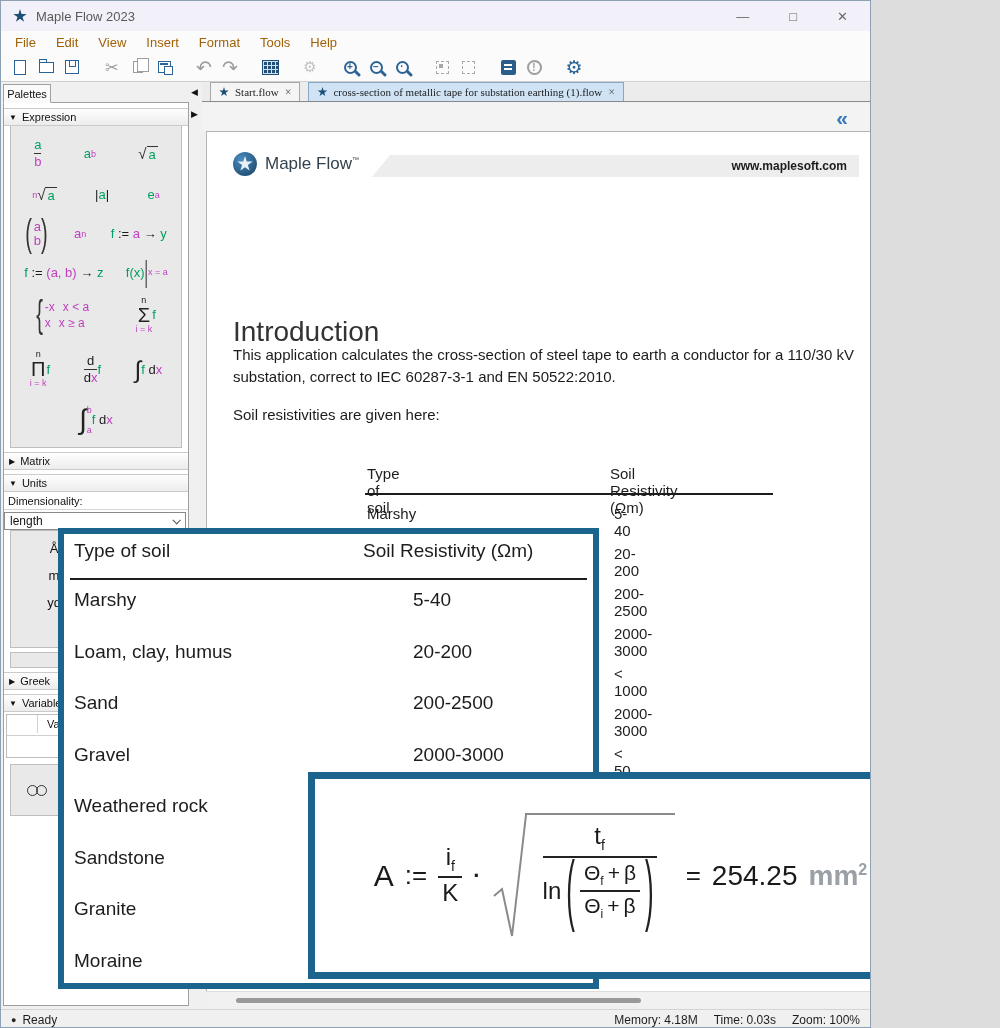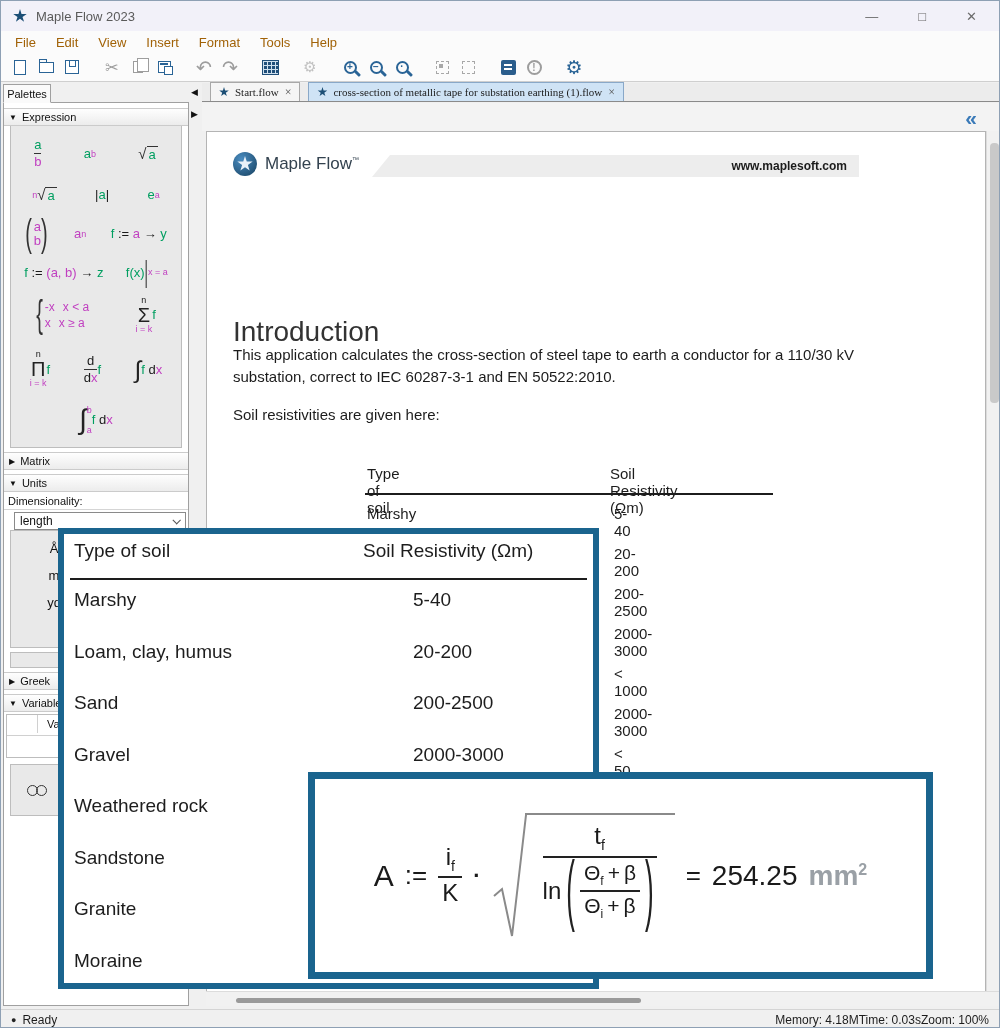--- a/index.html
+++ b/index.html
@@ -1,17 +1,17 @@
 <!DOCTYPE html>
 <html><head>
 <meta charset="utf-8">
 <style>
   * { margin:0; padding:0; box-sizing:border-box; }
   body { background:#ddd; font-family:"Liberation Sans","DejaVu Sans",sans-serif; }
-  .window { position:relative; width:1000px; height:1028px; background:#f0f0f0;
+  .window { position:relative; width:871px; height:1028px; background:#f0f0f0;
             border:1px solid #8ea0b4; overflow:hidden; }
 
   
   .titlebar { position:absolute; left:0; top:0; right:0; height:30px; background:#f2f1f9;
               display:flex; align-items:center; padding-left:12px; }
   .leaf { width:14px; height:14px; background:#1c4f76;
           clip-path:polygon(50% 0%,61% 35%,98% 35%,68% 57%,79% 91%,50% 70%,21% 91%,32% 57%,2% 35%,39% 35%); }
   .titlebar .t { margin-left:9px; font-size:13px; color:#5a5a5a; }
   .winctl { margin-left:auto; display:flex; gap:40px; padding-right:22px; color:#6a6a6a; font-size:13px; }
   .winctl span { cursor:default; }
@@ -78,21 +78,21 @@
   .tallbar { display:inline-block; transform:scaleY(2.2); color:#333; }
   .brace { display:inline-block; transform:scaleY(1.9); font-size:20px; color:#333; margin-right:2px; }
   .bigop { display:inline-flex; flex-direction:column; align-items:center; line-height:1; }
   .bigop .lim { font-size:9px; }
   .bigop .op { font-size:20px; color:#222; }
   .intg { font-size:24px; color:#222; line-height:0.9; }
   .ibounds { display:inline-flex; flex-direction:column; justify-content:space-between; height:30px; font-size:9px; }
   .pwcol { display:inline-flex; flex-direction:column; gap:2px; font-size:12px; }
   .pwrow { display:flex; gap:8px; }
   .dimlabel { font-size:11px; color:#111; padding:3px 0 2px 4px; border-bottom:1px solid #d5d5d5; }
-  .dropdown { margin:2px 2px 0 10px; height:18px; background:#fff; border:1px solid #8a8a8a; display:flex;
+  .dropdown { margin:2px 2px 0 0; height:18px; background:#fff; border:1px solid #8a8a8a; display:flex;
               align-items:center; font-size:12px; color:#111; padding-left:5px; position:relative; }
   .chev { position:absolute; right:6px; top:5px; width:6px; height:6px; border-right:1.4px solid #555;
           border-bottom:1.4px solid #555; transform:rotate(45deg) translateY(-1px); }
   .ubody { margin:0 6px; height:118px; background:#e9e9e9; border:1px solid #bdbdbd;
            display:flex; flex-direction:column; justify-content:space-around; padding:4px 0; }
   .ubody span { font-size:13px; color:#111; margin-left:28px; width:30px; text-align:center; }
   .ubody span.shift { margin-left:40px; }
   .ustub { margin:4px 6px 0 6px; height:16px; background:#e9e9e9; border:1px solid #bdbdbd; }
   .vartable { margin:2px 2px 0 2px; border:1px solid #bdbdbd; background:#fff; height:44px; position:relative; }
   .vartable .vcol { position:absolute; left:30px; top:0; bottom:24px; width:1px; background:#d0d0d0; }
@@ -189,21 +189,21 @@
   .fx .res { font-size:28px; }
   .funit { font-size:28px; font-weight:bold; color:#9aa0a6; }
   .funit sup { font-size:16px; }
 
   
   .bottgap { position:absolute; left:0; right:0; top:1005px; height:3px; background:#f0f0f0; }
   .statusbar { position:absolute; left:0; right:0; top:1008px; height:20px; background:#f0f0f0;
                border-top:1px solid #d4d4d4; display:flex; align-items:center; font-size:12px; color:#1c1c1c;
                padding:0 10px; }
   .statusbar .dot { font-size:9px; margin-right:6px; color:#222; }
-  .statusbar .right { margin-left:auto; display:flex; }
+  .statusbar .right { margin-left:auto; display:flex; gap:16px; }
 </style>
 </head>
 <body>
 
 <div class="window">
 
   <div class="titlebar">
     <span class="leaf"></span>
     <span class="t">Maple Flow 2023</span>
     <div class="winctl">

